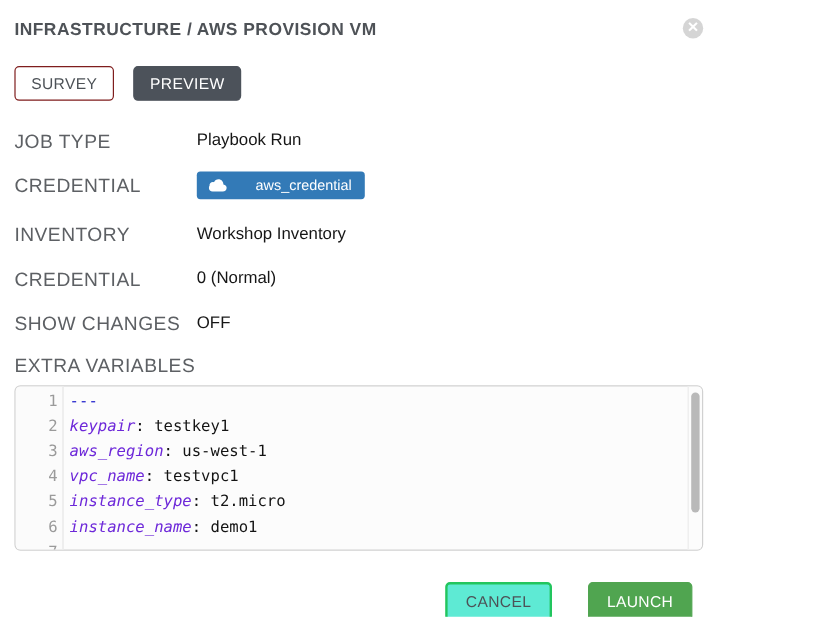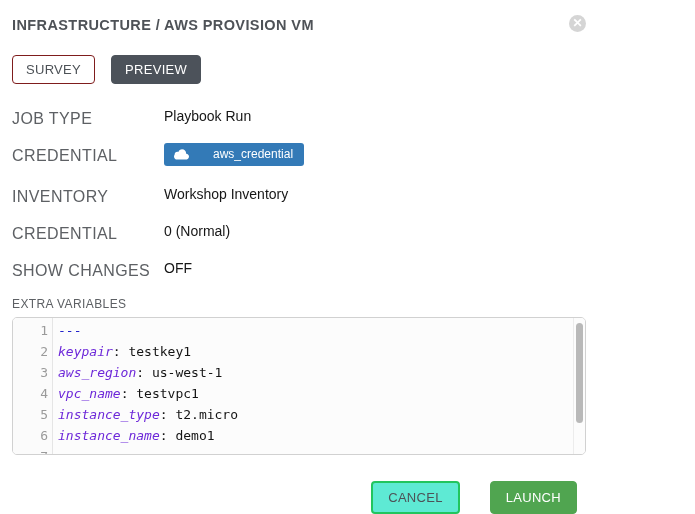--- a/index.html
+++ b/index.html
@@ -27,21 +27,21 @@
   .detail-label { width: 152px; flex: 0 0 152px; font-size: 16px; color: #5d6064;
     letter-spacing: 0.4px; padding-top: 2px; }
   .detail-value { font-size: 14px; color: #161616; }
   .detail-row.badge-row { margin-bottom: 20px; }
 
   .cred-badge { display: inline-flex; align-items: center; gap: 24px; background: #337ab7;
     color: #ffffff; font-size: 12px; padding: 4px 11px 5px 10px; border-radius: 3px; margin-top: -2px; }
   .cred-badge svg { display: block; }
 
   
-  .extra-vars-label { font-size: 12px; color: #5d6064; letter-spacing: 0.4px; margin-bottom: 6px; }
+  .extra-vars-label { font-size: 16px; color: #5d6064; letter-spacing: 0.4px; margin-bottom: 6px; }
   .editor { position: relative; height: 138px; border: 1px solid #d1d1d1; border-radius: 5px;
     background: #fcfcfc; overflow: hidden; font-family: "DejaVu Sans Mono", monospace;
     font-size: 13px; line-height: 21px; }
   .gutter-bg { position: absolute; left: 0; top: 0; bottom: 0; width: 40px;
     background: #fbfbfb; border-right: 1px solid #e5e5e5; }
   .code-rows { position: relative; padding-top: 2px; }
   .code-row { display: flex; }
   .ln { width: 35px; flex: 0 0 35px; text-align: right; color: #9a9a9a; padding-right: 0; }
   .lc { padding-left: 10px; white-space: pre; color: #141414; }
   .tok-meta { color: #2222cc; }

